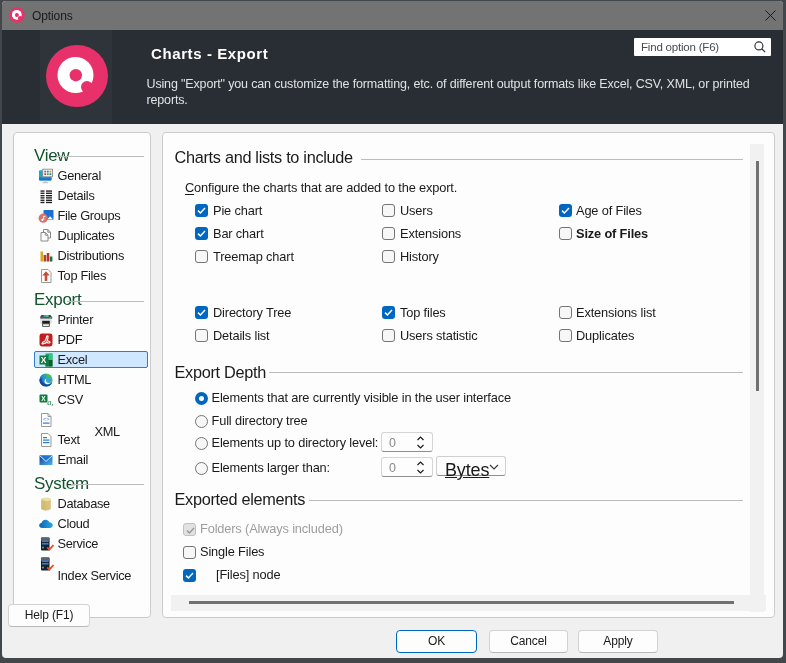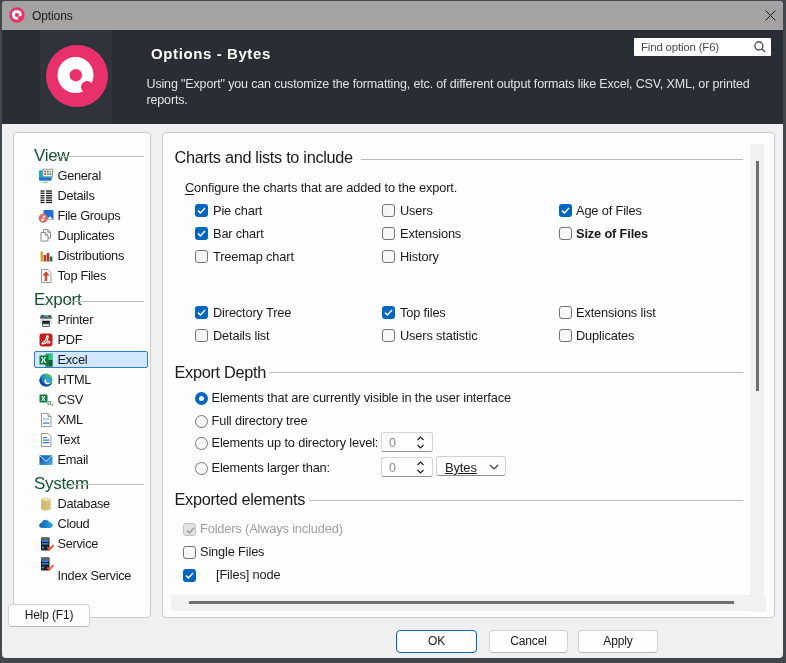--- a/index.html
+++ b/index.html
@@ -1,20 +1,20 @@
 <!DOCTYPE html>
 <html><head>
 <meta charset="utf-8">
 <style>
   html,body{margin:0;padding:0;}
   body{width:786px;height:663px;background:#42474b;font-family:"Liberation Sans",sans-serif;position:relative;overflow:hidden;}
   .win{position:absolute;left:2px;top:1px;width:781px;height:657px;background:#f0f0f0;border-radius:4px;overflow:hidden;}
   .abs{position:absolute;}
   
-  .titlebar{position:absolute;left:0;top:0;width:781px;height:29px;background:#a3a3a3;}
+  .titlebar{position:absolute;left:0;top:0;width:781px;height:29px;background:#737373;}
   .titletext{position:absolute;left:30px;top:8px;font-size:12px;color:#1b1b1b;letter-spacing:-0.1px;}
   
   .header{position:absolute;left:0;top:29px;width:781px;height:94px;background:#282e33;}
   .band{position:absolute;left:38px;top:0;width:72px;height:94px;background:#2e343a;}
   .htitle{position:absolute;left:149px;top:15px;font-size:15px;font-weight:bold;color:#fff;letter-spacing:0.6px;}
   .hdesc{position:absolute;left:144.5px;top:47px;font-size:12.5px;color:#dfe2e4;line-height:15.5px;letter-spacing:-0.15px;white-space:nowrap;}
   .search{position:absolute;left:632px;top:8px;width:137px;height:18px;background:#fff;border-radius:1px;}
   .search span{position:absolute;left:7px;top:3px;font-size:11.5px;color:#454c52;letter-spacing:-0.2px;}
   .search svg{position:absolute;right:4px;top:2px;}
   
@@ -36,21 +36,21 @@
   .cb.off{background:#f7f7f7;border:1px solid #747474;}
   .cb.dis{background:#e2e2e2;border:1px solid #c0c0c0;}
   .cb svg{position:absolute;left:0;top:0;}
   .rd{position:absolute;width:13px;height:13px;border-radius:50%;box-sizing:border-box;}
   .rd.on{background:#fff;border:4px solid #0067c0;}
   .rd.off{background:#f7f7f7;border:1px solid #747474;}
   .spin{position:absolute;width:52px;height:20px;background:#fdfdfd;border:1px solid #d5d5d5;border-bottom-color:#8f8f8f;border-radius:3px;box-sizing:border-box;}
   .spin .v{position:absolute;left:7px;top:3px;font-size:12.5px;color:#8a8a8a;}
   .spin svg{position:absolute;right:7px;top:2px;}
   .dd{position:absolute;width:70px;height:20px;background:#fdfdfd;border:1px solid #d0d0d0;border-bottom-color:#8f8f8f;border-radius:3px;box-sizing:border-box;}
-  .dd .v{position:absolute;left:8px;top:3px;font-size:13px;color:#1a1a1a;letter-spacing:-0.15px;text-decoration:underline;}
+  .dd .v{position:absolute;left:8px;top:3px;font-size:18px;color:#1a1a1a;letter-spacing:-0.15px;text-decoration:underline;}
   .dd svg{position:absolute;right:6px;top:7px;}
   
   .vtrack{position:absolute;left:587px;top:11px;width:14px;height:468px;background:#f1f1f1;}
   .vthumb{position:absolute;left:6px;top:17px;width:3px;height:230px;background:#707070;}
   .htrack{position:absolute;left:8px;top:462px;width:595px;height:16px;background:#f1f1f1;}
   .hthumb{position:absolute;left:18px;top:6px;width:545px;height:3px;background:#707070;}
   
   .btn{position:absolute;height:23px;background:#fdfdfd;border:1px solid #d2d2d2;border-bottom-color:#b8b8b8;border-radius:4px;box-sizing:border-box;font-size:12px;color:#1a1a1a;text-align:center;line-height:20px;letter-spacing:-0.15px;}
   .btn.def{border:1px solid #0067c0;}
   u{text-decoration-thickness:1px;text-underline-offset:2px;}
@@ -73,21 +73,21 @@
   </div>
 
   <div class="header">
     <div class="band"></div>
     <svg class="abs" style="left:44px;top:15px" width="62" height="62" viewBox="0 0 62 62">
       <circle cx="31" cy="31" r="31" fill="#e8316a"></circle>
       <circle cx="29.5" cy="30" r="18" fill="#fff"></circle>
       <circle cx="29.8" cy="30.2" r="6.2" fill="#e8316a"></circle>
       <circle cx="41" cy="42" r="6" fill="#e8316a"></circle>
     </svg>
-    <div class="htitle">Options - Bytes</div>
+    <div class="htitle">Charts - Export</div>
     <div class="hdesc">Using "Export" you can customize the formatting, etc. of different output formats like Excel, CSV, XML, or printed<br>reports.</div>
     <div class="search">
       <span>Find option (F6)</span>
       <svg width="14" height="14" viewBox="0 0 14 14">
           <circle cx="5.9" cy="5.9" r="4" fill="none" stroke="#2b3137" stroke-width="1.15"></circle>
           <line x1="9" y1="9" x2="12.2" y2="12.2" stroke="#2b3137" stroke-width="1.15"></line>
         </svg>
     </div>
   </div>
 
@@ -215,21 +215,21 @@
       <text x="12.5" y="12.5" font-size="8.5" fill="#107c41" text-anchor="middle" font-family="Liberation Serif" font-style="italic">a,</text>
     </svg>
     <div class="item" style="top:260px;">CSV</div>
 
     <svg class="icon" style="top:279px" viewBox="0 0 16 16">
       <path d="M3.5,1.5 h6.5 l3,3 v10 h-9.5 z" fill="#fdfdfd" stroke="#9a9a9a" stroke-width="1"></path>
       <path d="M10,1.5 v3 h3" fill="none" stroke="#9a9a9a" stroke-width="1"></path>
       <text x="8.2" y="9" font-size="5.5" fill="#2b7cd3" text-anchor="middle" font-family="Liberation Sans">&lt;&gt;</text>
       <rect x="5" y="10.5" width="6.5" height="1.2" fill="#2b7cd3"></rect>
     </svg>
-    <div class="item" style="top:280px;">XML</div>
+    <div class="item" style="top:292px;margin-left:37px;">XML</div>
 
     <svg class="icon" style="top:299px" viewBox="0 0 16 16">
       <path d="M3.5,1.5 h6.5 l3,3 v10 h-9.5 z" fill="#fdfdfd" stroke="#9a9a9a" stroke-width="1"></path>
       <rect x="5" y="5" width="4" height="1.2" fill="#2b7cd3"></rect>
       <rect x="5" y="7.5" width="6.5" height="1.2" fill="#2b7cd3"></rect>
       <rect x="5" y="10" width="6.5" height="1.2" fill="#2b7cd3"></rect>
     </svg>
     <div class="item" style="top:300px;">Text</div>
 
     <svg class="icon" style="top:319px" viewBox="0 0 16 16">

